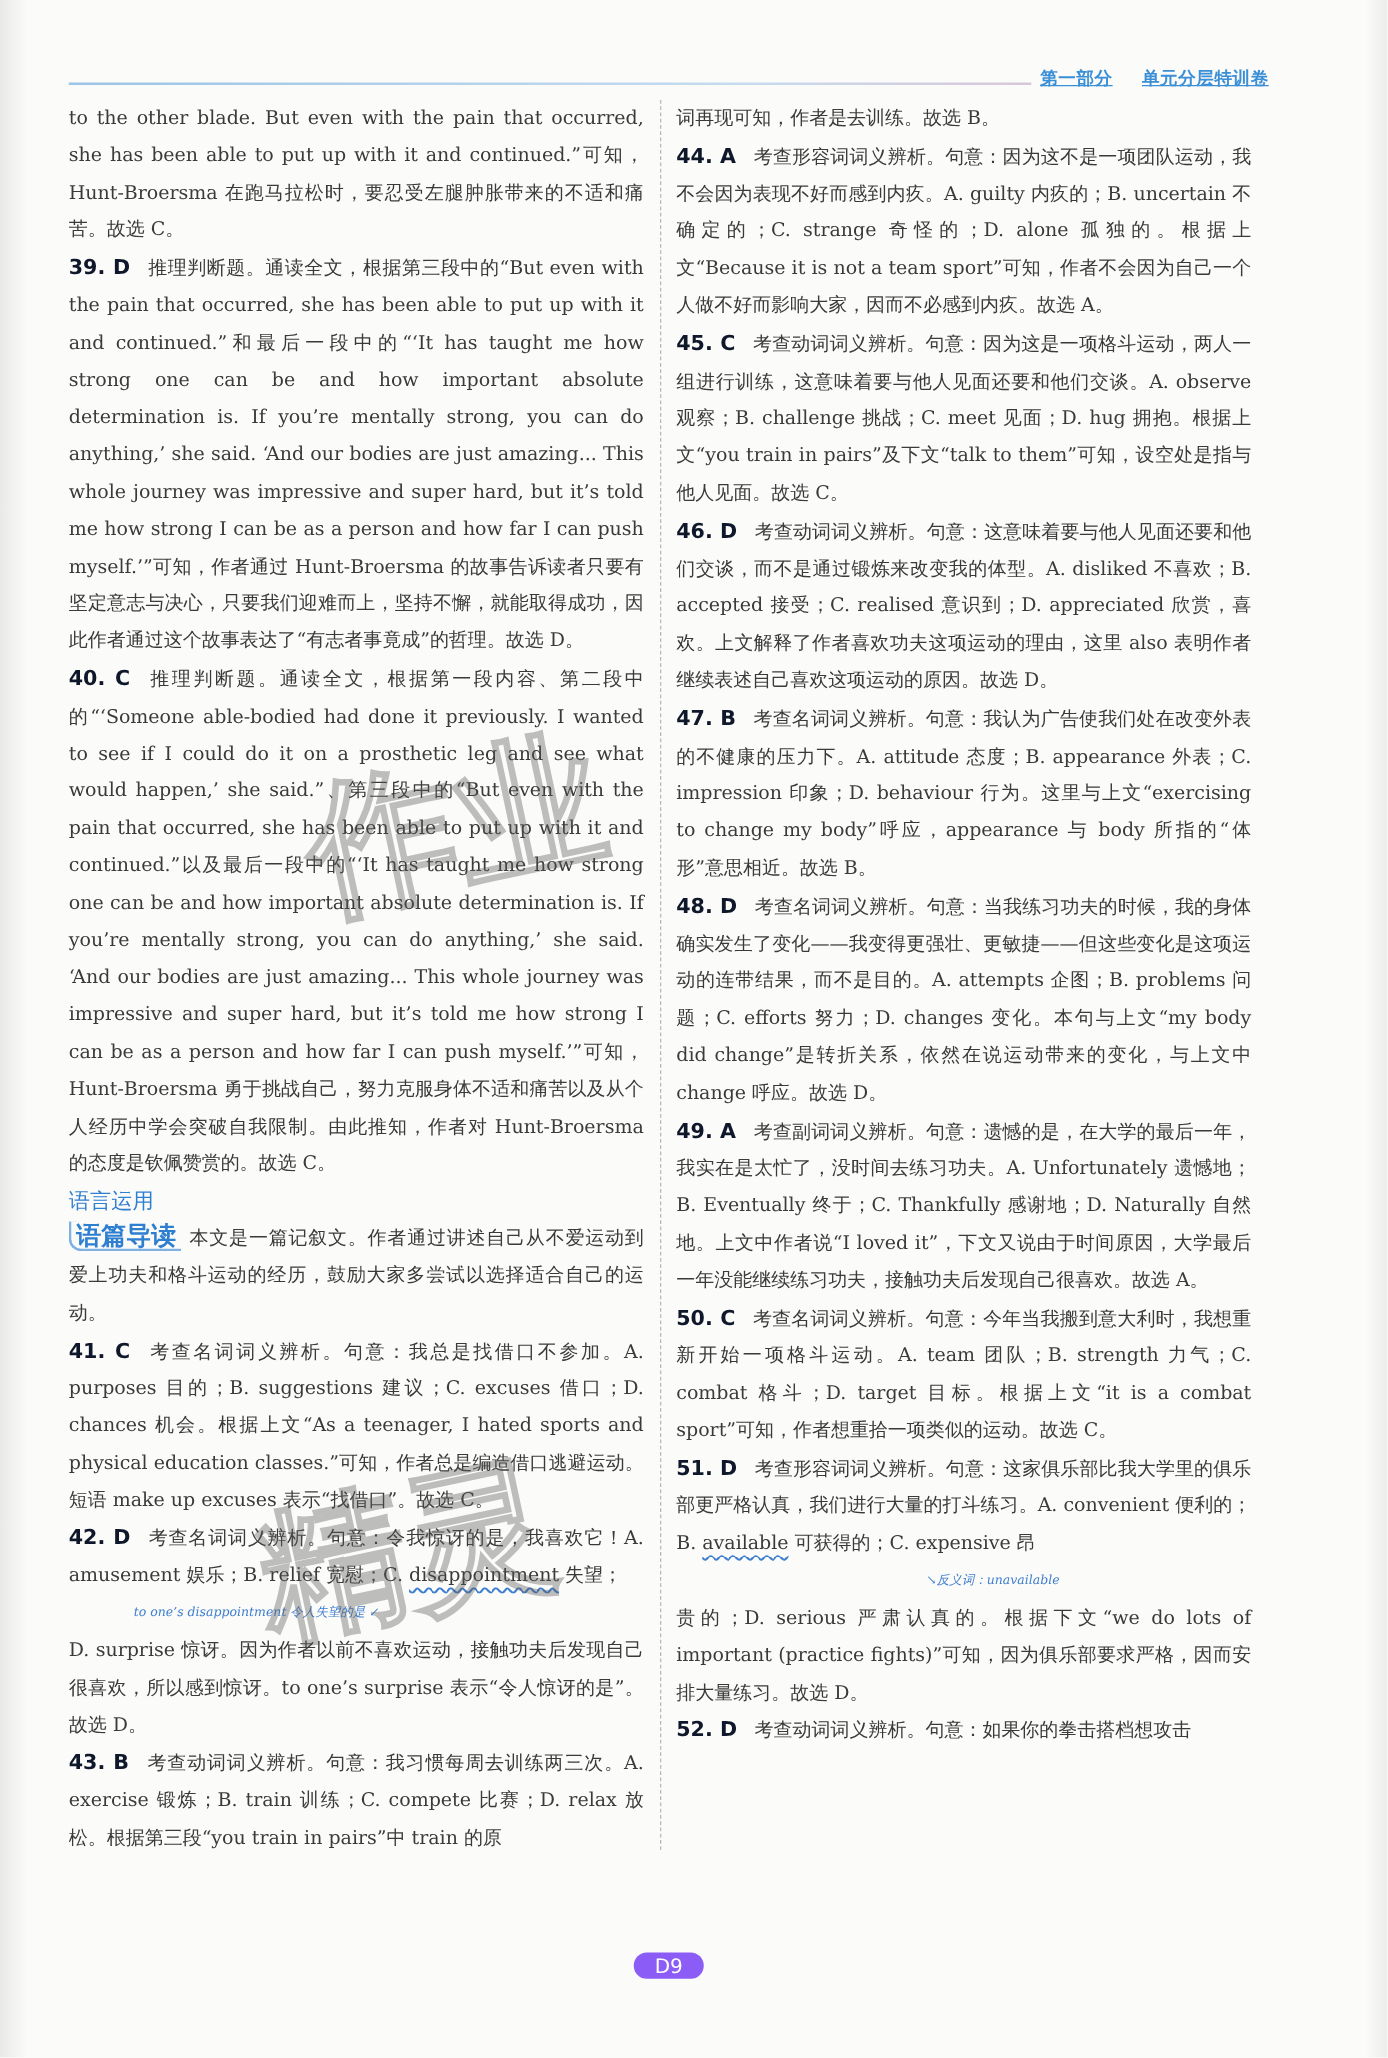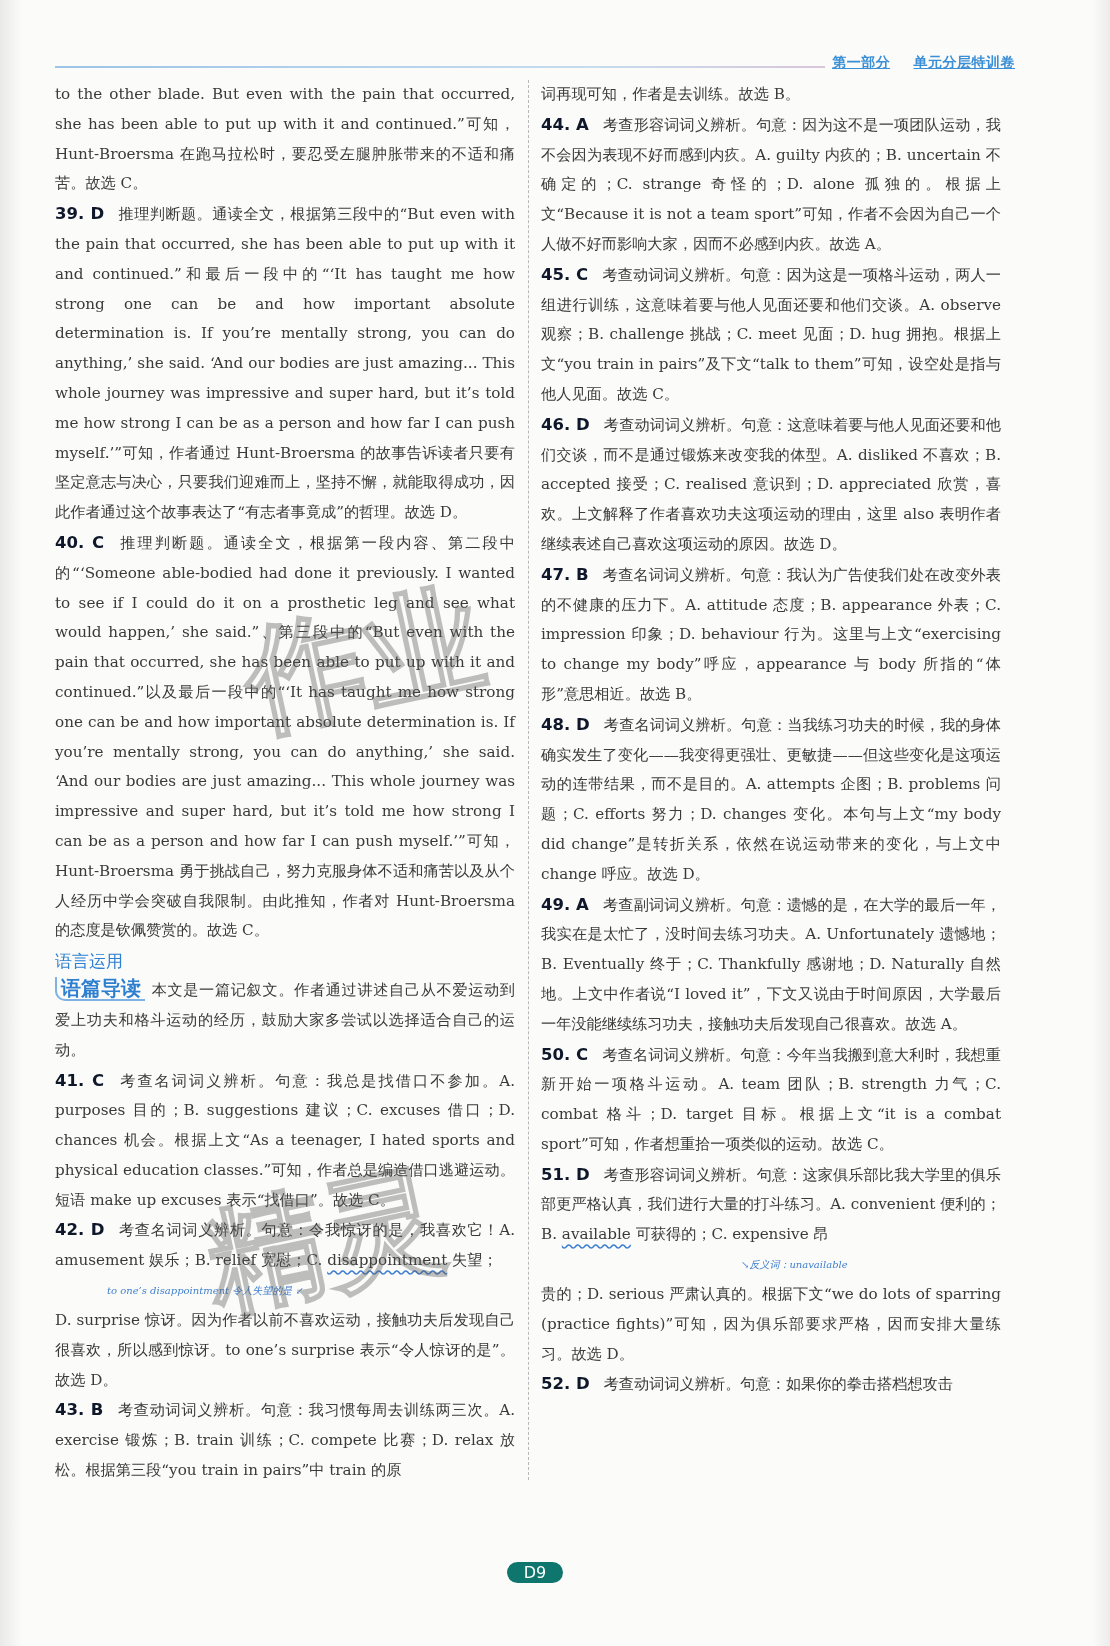--- a/index.html
+++ b/index.html
@@ -60,21 +60,21 @@
       text-decoration: underline wavy #3f7fcf; text-underline-offset: 4px;
     }
     .note {
       color: #3f7fcf; font-size: 10px; font-style: italic; line-height: 30px;
     }
     .note-left { padding-left: 52px; }
     .note-right { padding-left: 200px; }
     .p { margin: 0; }
     .page-number {
       position: absolute; left: 507px; top: 1562px; width: 56px; height: 21px;
-      border-radius: 11px; background: #0f766e; color: #fff;
+      border-radius: 11px; background: #8b5cf6; color: #fff;
       font-family: "DejaVu Sans", "Liberation Sans", sans-serif;
       font-size: 16px; text-align: center; line-height: 21px;
     }
     .watermark {
       position: absolute; pointer-events: none;
       font-family: "DejaVu Sans", "Liberation Sans", sans-serif;
       font-size: 120px; font-weight: bold; color: transparent;
       -webkit-text-stroke: 1.5px rgba(90,90,90,0.55);
       transform: rotate(-12deg); opacity: 0.7;
     }
@@ -150,21 +150,21 @@
   <p class="p">
     <span class="qnum">49. A</span><span>考查副词词义辨析。句意：遗憾的是，在大学的最后一年，我实在是太忙了，没时间去练习功夫。A. Unfortunately 遗憾地；B. Eventually 终于；C. Thankfully 感谢地；D. Naturally 自然地。上文中作者说“I loved it”，下文又说由于时间原因，大学最后一年没能继续练习功夫，接触功夫后发现自己很喜欢。故选 A。</span>
   </p>
   <p class="p">
     <span class="qnum">50. C</span><span>考查名词词义辨析。句意：今年当我搬到意大利时，我想重新开始一项格斗运动。A. team 团队；B. strength 力气；C. combat 格斗；D. target 目标。根据上文“it is a combat sport”可知，作者想重拾一项类似的运动。故选 C。</span>
   </p>
   <p class="p">
     <span class="qnum">51. D</span><span>考查形容词词义辨析。句意：这家俱乐部比我大学里的俱乐部更严格认真，我们进行大量的打斗练习。A. convenient 便利的；B. </span><span class="wavy">available</span><span> 可获得的；C. expensive 昂</span>
   </p>
   <div class="note note-right">↘反义词：unavailable</div>
-  <p class="p">贵的；D. serious 严肃认真的。根据下文“we do lots of sparring (practice fights)”可知，因为俱乐部要求严格，因而安排大量练习。故选 D。</p>
+  <p class="p">贵的；D. serious 严肃认真的。根据下文“we do lots of important (practice fights)”可知，因为俱乐部要求严格，因而安排大量练习。故选 D。</p>
   <p class="p">
     <span class="qnum">52. D</span><span>考查动词词义辨析。句意：如果你的拳击搭档想攻击</span>
   </p>
 </div>
 
 <div class="watermark wm1">作业</div>
 <div class="watermark wm2">精灵</div>
 
 <div class="page-number">D9</div>
 

